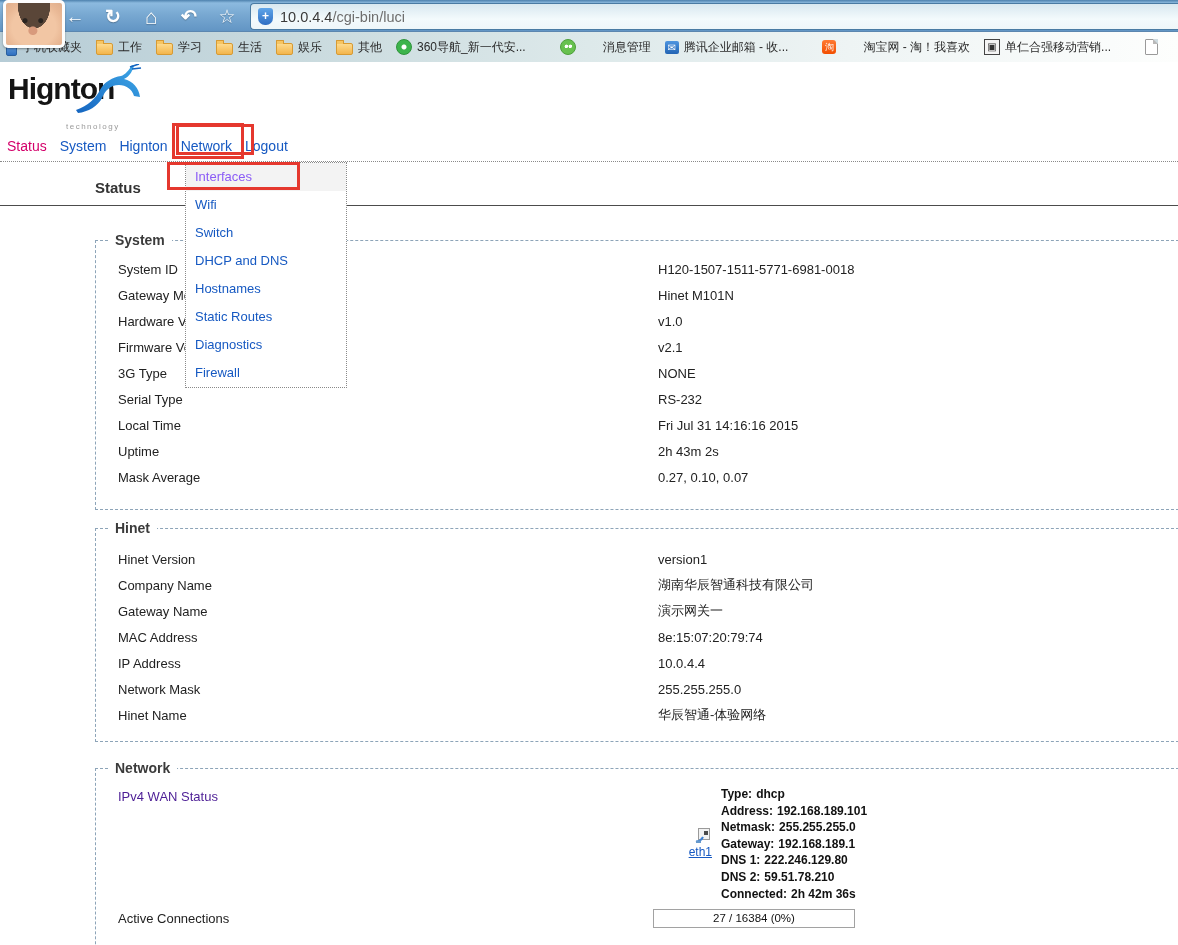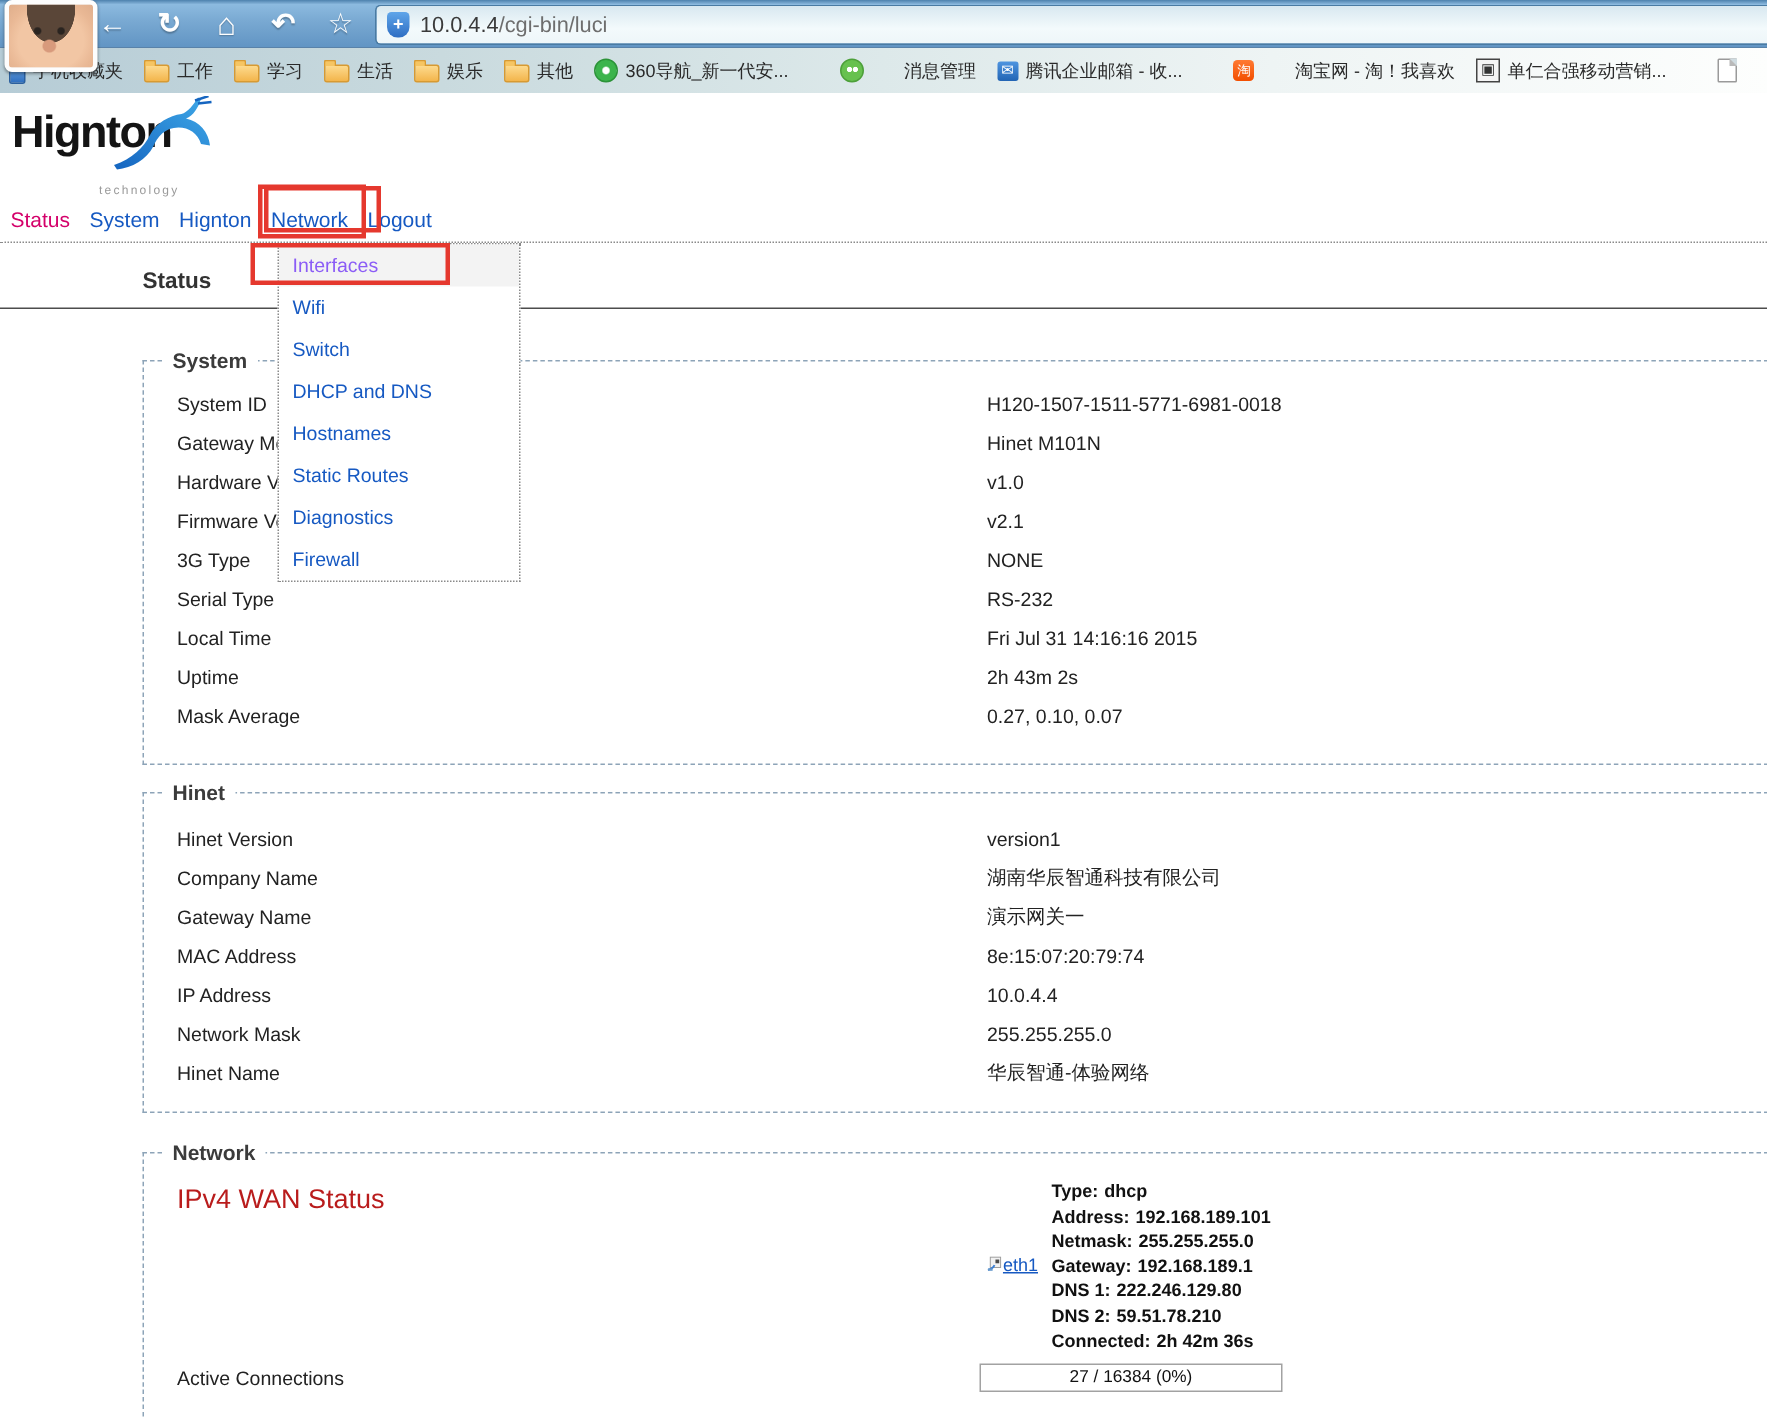--- a/index.html
+++ b/index.html
@@ -81,23 +81,23 @@
   .fs-system{top:178px;height:268px;}
   .fs-hinet{top:466px;height:212px;}
   .fs-network{top:706px;height:200px;border-bottom:none;}
   .rows{padding:15px 0 0 22px;}
   .fs-hinet .rows{padding-top:17px;}
   .row{display:flex;align-items:center;height:26px;}
   .row-label{flex:0 0 540px;font-size:13px;color:#222;}
   .row-value{font-size:13px;color:#222;white-space:nowrap;}
 
   .wan-row{display:flex;align-items:flex-start;padding:14px 0 0 22px;}
-  .wan-label{flex:0 0 540px;font-size:18px;color:#b91c1c;padding-top:6px;}
+  .wan-label{flex:0 0 540px;font-size:13px;color:#4c1d95;padding-top:6px;}
   .wan-value{display:flex;gap:9px;}
-  .iface-cell{display:flex;flex-direction:row;align-items:center;justify-content:center;min-height:116px;width:34px;}
+  .iface-cell{display:flex;flex-direction:column;align-items:flex-end;justify-content:center;min-height:116px;width:34px;margin-left:20px;}
   .iface-link{font-size:12px;color:#1659c2;text-decoration:underline;cursor:pointer;margin-top:1px;}
   .wan-details{padding-top:3px;font-weight:bold;}
   .wd{font-size:12px;line-height:16.6px;color:#111;white-space:nowrap;}
   .wd b{margin-right:4px;}
   .conn-row{display:flex;align-items:center;padding:7px 0 0 22px;}
   .conn-label{flex:0 0 540px;font-size:13px;color:#222;}
   .conn-bar{width:200px;height:17px;border:1px solid #a2a2a2;background:#fff;font-size:11.5px;line-height:17px;text-align:center;color:#111;margin-left:-5px;}
 
   .hl-box{position:absolute;border:3px solid #e5382e;z-index:50;pointer-events:none;}
 </style>

